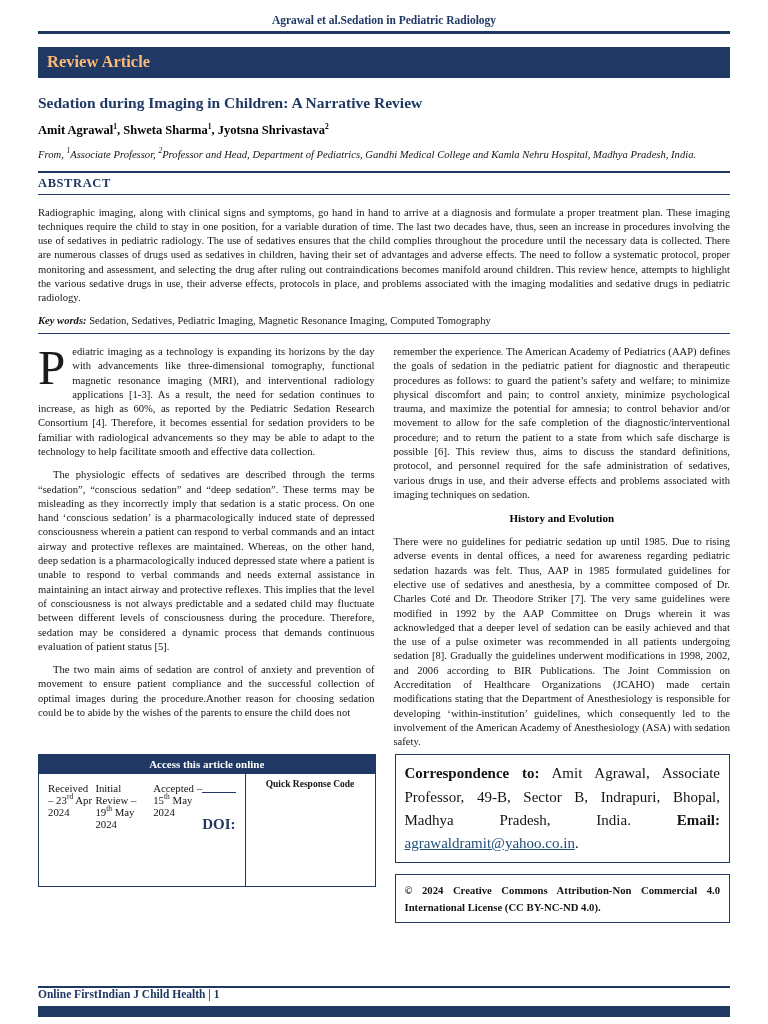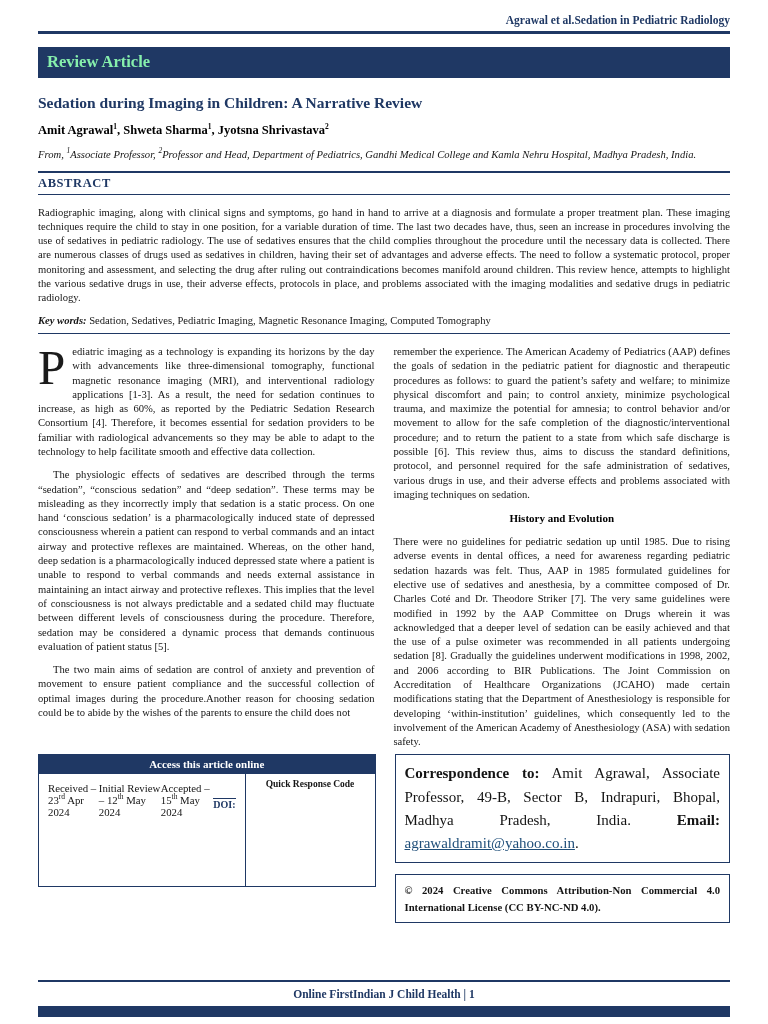--- a/index.html
+++ b/index.html
@@ -1,21 +1,21 @@
 <!DOCTYPE html>
 <html lang="en"><head>
 <meta charset="utf-8">
 <style>
   html,body{margin:0;padding:0;background:#fff;}
   body{width:768px;height:1024px;font-family:"Liberation Serif",serif;color:#141414;}
   .page{box-sizing:border-box;width:768px;height:1024px;padding:14px 38px 0 38px;display:flex;flex-direction:column;overflow:hidden;}
 
-  .running-head{display:flex;justify-content:flex-end;font-weight:bold;color:#1f3864;font-size:11.5px;}
+  .running-head{display:flex;justify-content:center;font-weight:bold;color:#1f3864;font-size:11.5px;}
   .rule-thick{height:3px;background:#1f3864;margin-top:5px;}
-  .banner{background:#1f3864;color:#86efac;font-weight:bold;font-size:16.5px;padding:5px 9px 6px;margin-top:13px;}
+  .banner{background:#1f3864;color:#fdba74;font-weight:bold;font-size:16.5px;padding:5px 9px 6px;margin-top:13px;}
   .title{color:#1f3864;font-size:15.5px;font-weight:bold;margin:16px 0 0;}
   .authors{font-size:12.5px;font-weight:bold;margin-top:11px;color:#000;}
   .authors sup,.affiliation sup,.access-row sup{font-size:7.5px;line-height:0;}
   .affiliation{font-style:italic;font-size:10.6px;margin-top:9px;line-height:1.45;}
 
   .hr-thin{height:1.3px;background:#1f3864;}
   .abstract-heading{color:#1f3864;font-weight:bold;font-size:12.5px;letter-spacing:.6px;margin:3px 0 3px;}
   .abstract-text{font-size:10.6px;line-height:1.35;text-align:justify;hyphens:auto;}
   .keywords{font-size:10.6px;margin-top:9px;}
   .kw-label{font-weight:bold;font-style:italic;}
@@ -28,33 +28,33 @@
   .col p.indent{text-indent:15px;}
   .dropcap{float:left;font-size:49px;line-height:.82;padding:3px 7px 0 0;color:#1b1b1b;}
   .history-heading{font-size:11px;font-weight:bold;margin:3px 0 9px;color:#000;text-align:center;}
 
   .bottom{display:flex;gap:19px;margin-top:5px;align-items:flex-start;}
   .access-box{flex:1;border:1.4px solid #1f3864;}
   .access-header{background:#1f3864;color:#fff;text-align:center;font-weight:bold;font-size:11px;padding:3px 0 4px;}
   .access-body{display:flex;min-height:112px;}
   .access-left{flex:1.55;padding:8px 9px 6px;display:flex;flex-direction:row;font-size:10.8px;}
   .access-row{margin-bottom:11px;}
-  .access-doi{color:#1f3864;font-weight:bold;border-top:1.4px solid #1f3864;padding-top:0;font-size:10px;margin-top:16px;}
+  .access-doi{color:#1f3864;font-weight:bold;border-top:1.4px solid #1f3864;padding-top:23px;font-size:15px;margin-top:10px;}
   .access-right{flex:1;border-left:1.4px solid #1f3864;padding:5px 4px;text-align:center;}
   .qr-label{font-weight:bold;font-size:9.5px;}
 
   .right-stack{flex:1;display:flex;flex-direction:column;gap:11px;min-width:0;}
   .corr-box{border:1.4px solid #1f3864;padding:7px 9px;font-size:15px;line-height:1.55;text-align:justify;}
   .corr-box .blab{font-weight:bold;}
   .email-link{color:#1f4e79;text-decoration:underline;cursor:pointer;}
   .copy-box{border:1.4px solid #1f3864;padding:7px 9px;font-size:10.7px;font-weight:bold;line-height:1.5;text-align:justify;}
 
   .footer{margin-top:auto;}
   .footer-rule{height:2px;background:#1f3864;}
-  .footer-row{display:flex;justify-content:center;font-weight:bold;color:#1f3864;font-size:11.5px;padding:6px 0 6px;}
+  .footer-row{display:flex;justify-content:flex-start;font-weight:bold;color:#1f3864;font-size:11.5px;padding:0 0 6px;}
   .footer-bar{height:11px;background:#1f3864;margin-bottom:7px;}
 </style>
 </head>
 <body>
 
 <div class="page">
 
   <header class="running-head">
     <span>Agrawal et al.</span>
     <span>Sedation in Pediatric Radiology</span>
@@ -103,21 +103,21 @@
   <div class="bottom">
 
     <div class="access-box">
       <div class="access-header">Access this article online</div>
       <div class="access-body">
         <div class="access-left">
           <div class="access-row">
             <span>Received – 23</span><sup>rd</sup><span> Apr 2024</span>
           </div>
           <div class="access-row">
-            <span>Initial Review – 12</span><sup>th</sup><span> May 2024</span>
+            <span>Initial Review – 19</span><sup>th</sup><span> May 2024</span>
           </div>
           <div class="access-row">
             <span>Accepted – 15</span><sup>th</sup><span> May 2024</span>
           </div>
           <div class="access-doi">DOI:</div>
         </div>
         <div class="access-right">
           <div class="qr-label">Quick Response Code</div>
         </div>
       </div>

